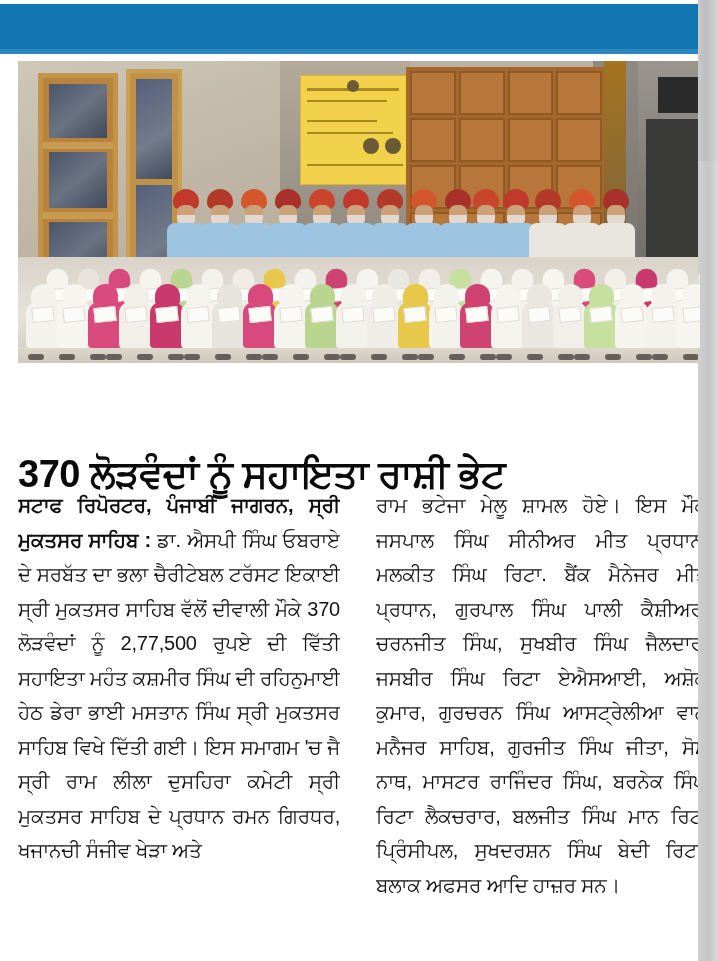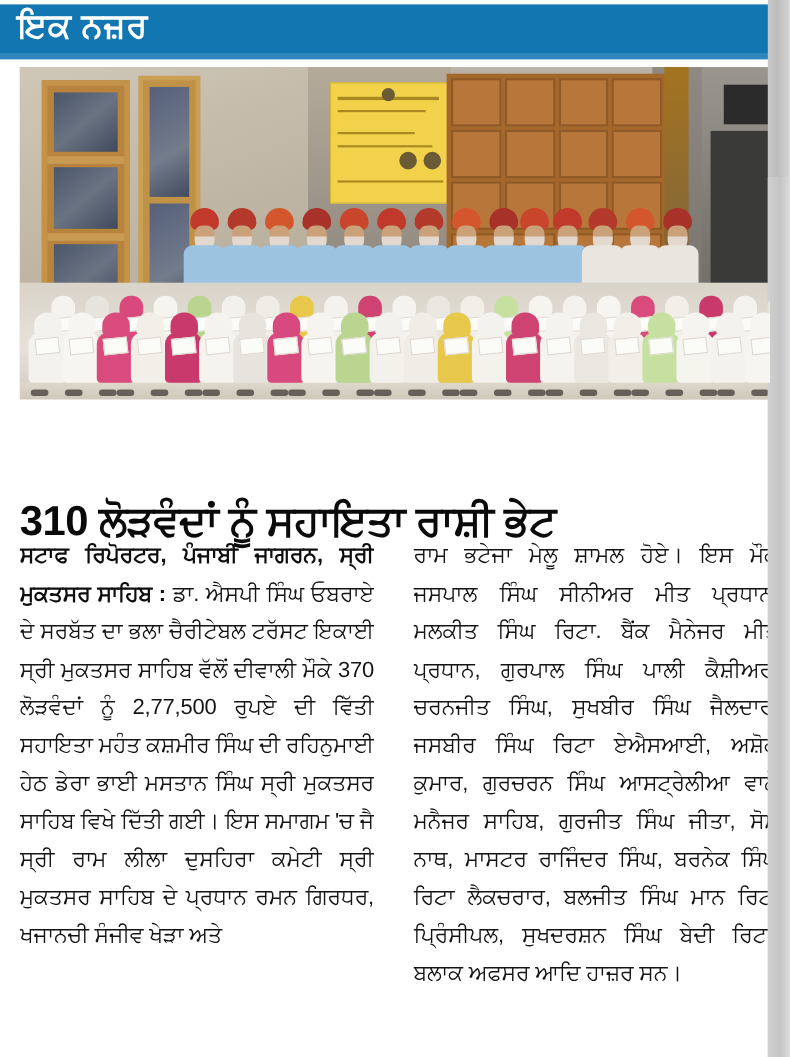--- a/index.html
+++ b/index.html
@@ -341,21 +341,20 @@
     text-align: justify;
   }
 </style>
 </head>
 <body>
 
 <div id="page">
 
   <div class="banner"></div>
   <div class="banner-underline"></div>
-  <div class="banner-title">ਇਕ ਨਜ਼ਰ</div>
 
   <div class="photo-wrap">
     <div class="photo">
 
       <div class="wall-left"></div>
       <div class="wall-mid"></div>
       <div class="wall-right2"></div>
       <div class="wall-right"></div>
 
       <div class="wood-shelf">
@@ -801,21 +800,21 @@
           <div class="shoe" style="left: 587px;"></div>
           <div class="shoe" style="left: 618px;"></div>
           <div class="shoe" style="left: 634px;"></div>
           <div class="shoe" style="left: 665px;"></div>
         </div>
 
     </div>
   </div>
 
 
-  <h1 class="headline">310 ਲੋੜਵੰਦਾਂ ਨੂੰ ਸਹਾਇਤਾ ਰਾਸ਼ੀ ਭੇਟ</h1>
+  <h1 class="headline">370 ਲੋੜਵੰਦਾਂ ਨੂੰ ਸਹਾਇਤਾ ਰਾਸ਼ੀ ਭੇਟ</h1>
 
   <div class="columns">
     <div class="col col-left">
       <p class="body-text" style="margin:0"><span class="byline">ਸਟਾਫ ਰਿਪੋਰਟਰ, ਪੰਜਾਬੀ ਜਾਗਰਨ,</span> <span class="byline">ਸ੍ਰੀ ਮੁਕਤਸਰ ਸਾਹਿਬ :</span> <span>ਡਾ. ਐਸਪੀ ਸਿੰਘ ਓਬਰਾਏ ਦੇ ਸਰਬੱਤ ਦਾ ਭਲਾ ਚੈਰੀਟੇਬਲ ਟਰੱਸਟ ਇਕਾਈ ਸ੍ਰੀ ਮੁਕਤਸਰ ਸਾਹਿਬ ਵੱਲੋਂ ਦੀਵਾਲੀ ਮੌਕੇ 370 ਲੋੜਵੰਦਾਂ ਨੂੰ 2,77,500 ਰੁਪਏ ਦੀ ਵਿੱਤੀ ਸਹਾਇਤਾ ਮਹੰਤ ਕਸ਼ਮੀਰ ਸਿੰਘ ਦੀ ਰਹਿਨੁਮਾਈ ਹੇਠ ਡੇਰਾ ਭਾਈ ਮਸਤਾਨ ਸਿੰਘ ਸ੍ਰੀ ਮੁਕਤਸਰ ਸਾਹਿਬ ਵਿਖੇ ਦਿੱਤੀ ਗਈ। ਇਸ ਸਮਾਗਮ 'ਚ ਜੈ ਸ੍ਰੀ ਰਾਮ ਲੀਲਾ ਦੁਸਹਿਰਾ ਕਮੇਟੀ ਸ੍ਰੀ ਮੁਕਤਸਰ ਸਾਹਿਬ ਦੇ ਪ੍ਰਧਾਨ ਰਮਨ ਗਿਰਧਰ, ਖਜਾਨਚੀ ਸੰਜੀਵ ਖੇੜਾ ਅਤੇ</span></p>
     </div>
     <div class="col col-right">
       <p class="body-text" style="margin:0"><span>ਰਾਮ ਭਟੇਜਾ ਮੇਲੂ ਸ਼ਾਮਲ ਹੋਏ। ਇਸ ਮੌਕੇ ਜਸਪਾਲ ਸਿੰਘ ਸੀਨੀਅਰ ਮੀਤ ਪ੍ਰਧਾਨ, ਮਲਕੀਤ ਸਿੰਘ ਰਿਟਾ. ਬੈਂਕ ਮੈਨੇਜਰ ਮੀਤ ਪ੍ਰਧਾਨ, ਗੁਰਪਾਲ ਸਿੰਘ ਪਾਲੀ ਕੈਸ਼ੀਅਰ, ਚਰਨਜੀਤ ਸਿੰਘ, ਸੁਖਬੀਰ ਸਿੰਘ ਜੈਲਦਾਰ, ਜਸਬੀਰ ਸਿੰਘ ਰਿਟਾ ਏਐਸਆਈ, ਅਸ਼ੋਕ ਕੁਮਾਰ, ਗੁਰਚਰਨ ਸਿੰਘ ਆਸਟ੍ਰੇਲੀਆ ਵਾਲੇ ਮਨੈਜਰ ਸਾਹਿਬ, ਗੁਰਜੀਤ ਸਿੰਘ ਜੀਤਾ, ਸੋਮ ਨਾਥ, ਮਾਸਟਰ ਰਾਜਿੰਦਰ ਸਿੰਘ, ਬਰਨੇਕ ਸਿੰਘ ਰਿਟਾ ਲੈਕਚਰਾਰ, ਬਲਜੀਤ ਸਿੰਘ ਮਾਨ ਰਿਟਾ ਪ੍ਰਿੰਸੀਪਲ, ਸੁਖਦਰਸ਼ਨ ਸਿੰਘ ਬੇਦੀ ਰਿਟਾ. ਬਲਾਕ ਅਫਸਰ ਆਦਿ ਹਾਜ਼ਰ ਸਨ।</span></p>
     </div>
   </div>
 

